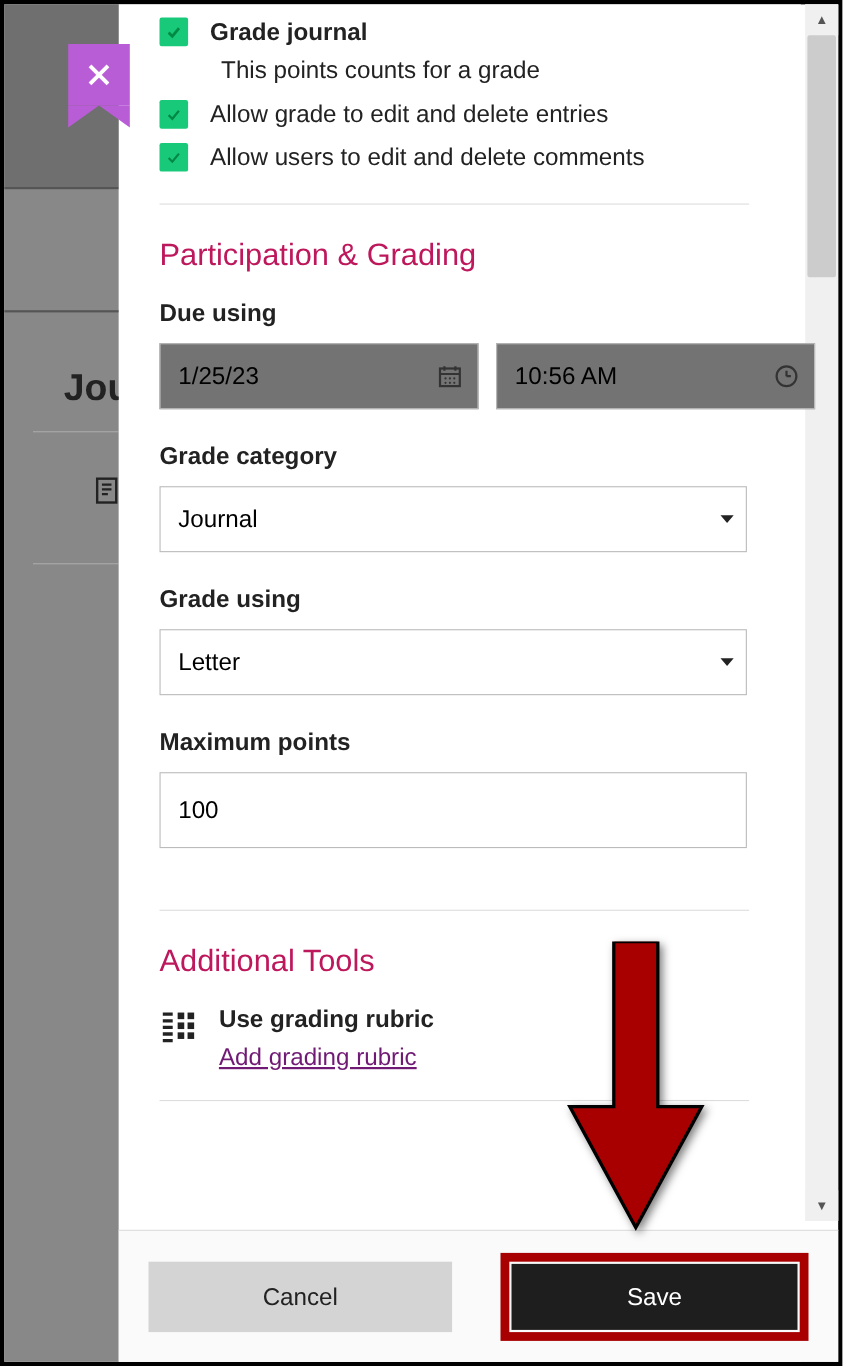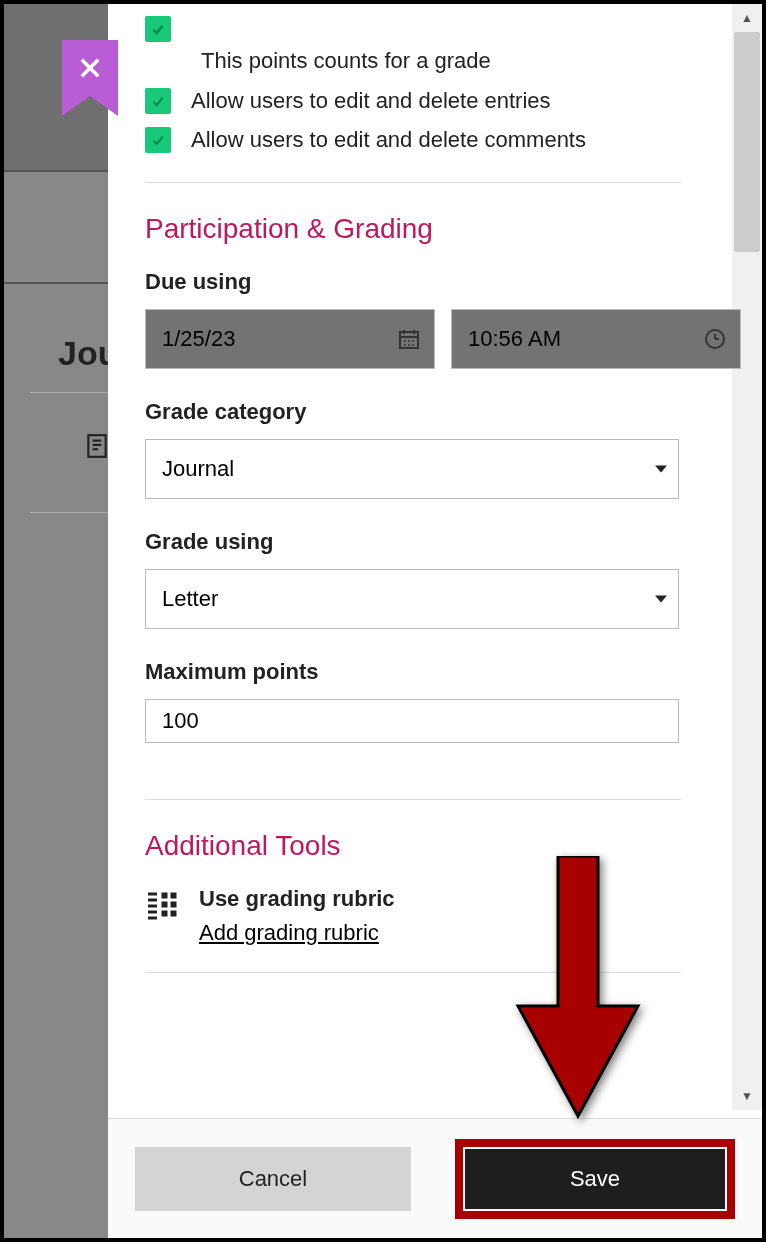--- a/index.html
+++ b/index.html
@@ -218,37 +218,37 @@
     position: absolute;
     right: 18px; top: 50%;
     transform: translateY(-50%);
     width: 0; height: 0;
     border-left: 6px solid transparent;
     border-right: 6px solid transparent;
     border-top: 7px solid #222;
   }
   .full-input {
     border: 1px solid #bbb;
-    height: 44px;
+    height: 69px;
     font-size: 22px;
     padding: 0 16px;
     width: 534px;
     background: #fff;
     margin-bottom: 30px;
   }
   .tool-row {
     display: flex;
     gap: 18px;
     align-items: flex-start;
     margin-bottom: 20px;
   }
   .rubric-icon { flex: 0 0 auto; padding-top: 2px; }
   .rubric-icon svg { width: 36px; height: 36px; }
   .rubric-text .bold { font-size: 22px; font-weight: 700; color: #222; margin-bottom: 8px; }
-  .rubric-link { font-size: 22px; color: #000000; text-decoration: underline; }
+  .rubric-link { font-size: 22px; color: #701a75; text-decoration: underline; }
   .footer {
     position: absolute;
     left: 108px;
     bottom: 4px;
     width: 654px;
     height: 120px;
     border-top: 1px solid #ddd;
     background: #fafafa;
     display: flex;
     align-items: center;
@@ -326,30 +326,31 @@
 
 <div class="content">
 
   <div class="chk-row">
     <div class="chk-box">
       <svg viewBox="0 0 24 24">
           <polyline points="5,13 10,18 19,7" fill="none" stroke="#0a5" stroke-width="4"></polyline>
           <polyline points="5,13 10,18 19,7" fill="none" stroke="#084" stroke-width="3"></polyline>
         </svg>
     </div>
+    <div class="chk-label">Grade journal</div>
   </div>
   <div class="chk-desc">This points counts for a grade</div>
 
   <div class="chk-row">
     <div class="chk-box">
       <svg viewBox="0 0 24 24">
           <polyline points="5,13 10,18 19,7" fill="none" stroke="#084" stroke-width="3"></polyline>
         </svg>
     </div>
-    <div class="chk-label chk-label-normal">Allow users to edit and delete entries</div>
+    <div class="chk-label chk-label-normal">Allow grade to edit and delete entries</div>
   </div>
 
   <div class="chk-row">
     <div class="chk-box">
       <svg viewBox="0 0 24 24">
           <polyline points="5,13 10,18 19,7" fill="none" stroke="#084" stroke-width="3"></polyline>
         </svg>
     </div>
     <div class="chk-label chk-label-normal">Allow users to edit and delete comments</div>
   </div>

